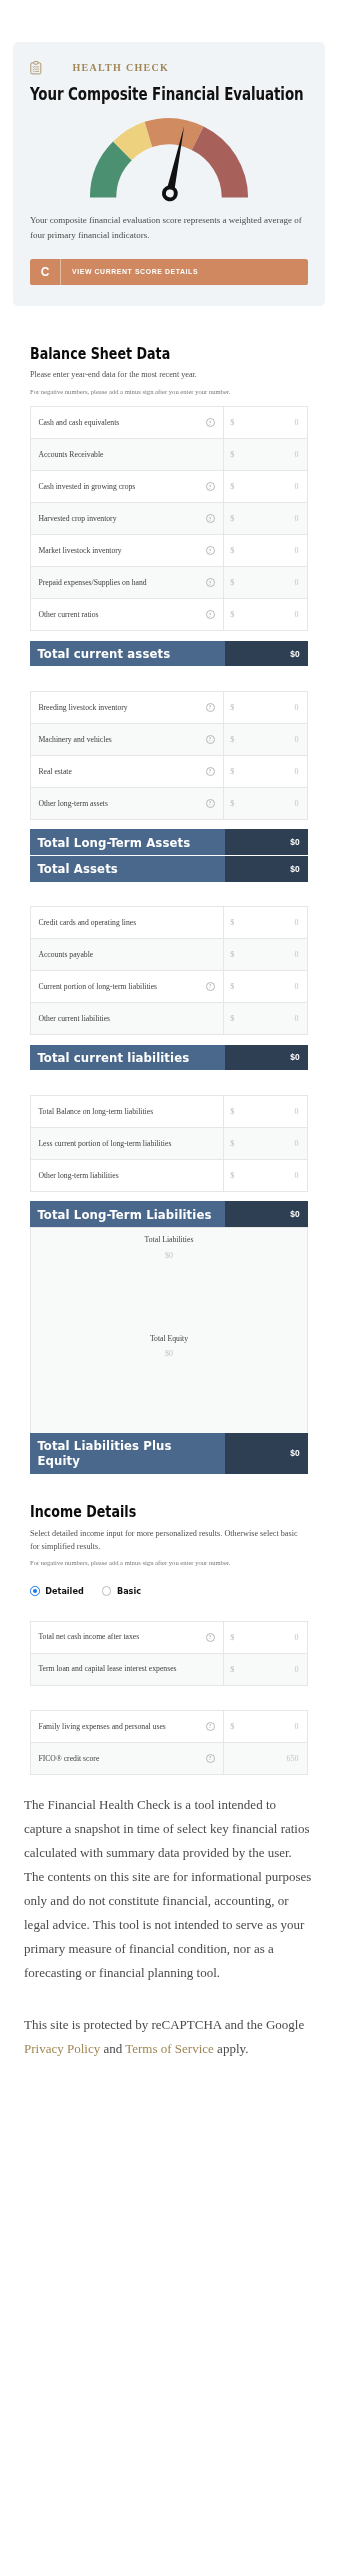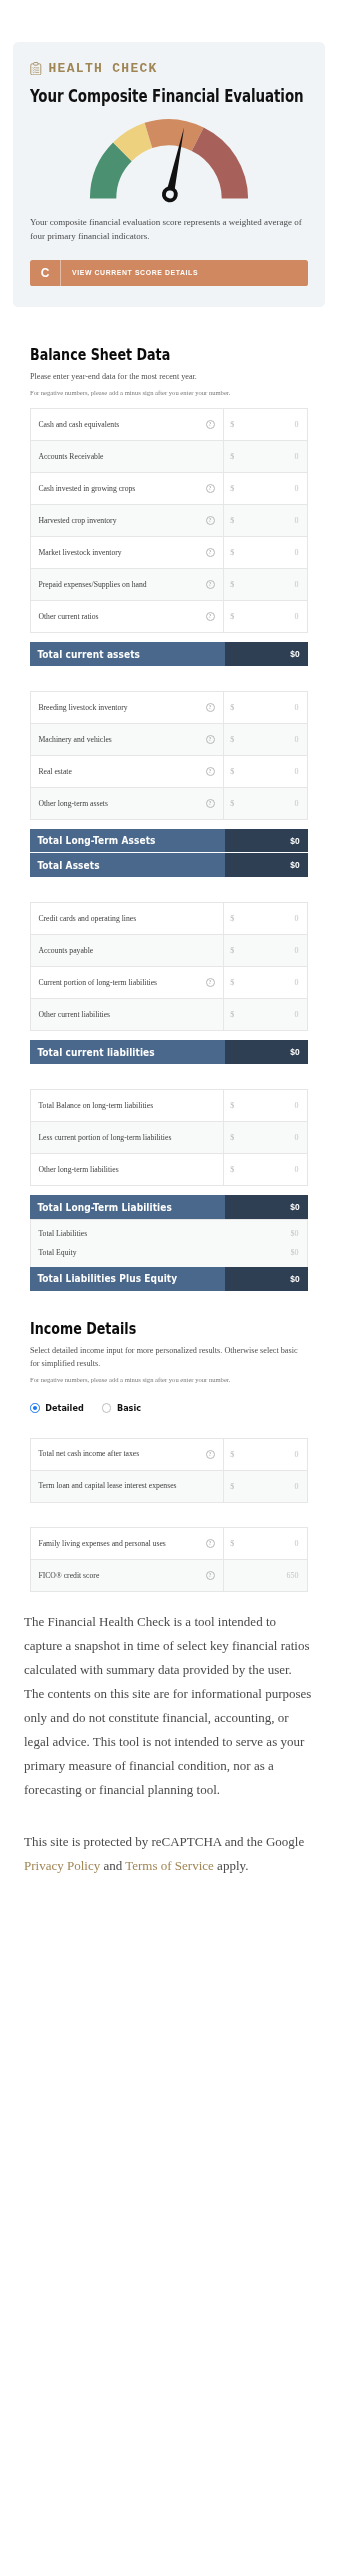--- a/index.html
+++ b/index.html
@@ -18,25 +18,26 @@
     background: #f0f4f7;
     border-radius: 5.3px;
     padding: 19px 17px 21px 17px;
   }
   .hc-eyebrow {
     display: flex; align-items: center; gap: 6.9px;
     margin-bottom: 9.5px;
   }
   .clipboard-icon { width: 11.6px; height: 13.7px; display:block; }
   .hc-eyebrow-text {
-    font-family: Liberation Mono, monospace;
-    font-weight: 700;
-    font-size: 13px;
+    font-family: Liberation Serif, serif;
+    font-weight: 700;
+    font-size: 10px;
     letter-spacing: 1.3px;
     color: #a08654;
+    margin-left: 24px;
   }
   .hc-title {
     font-family: "Liberation Sans Narrow", "DejaVu Sans Condensed", "Liberation Sans", sans-serif;
     font-weight: 700;
     font-size: 17.4px;
     line-height: 1.22;
     color: #111111;
     letter-spacing: -0.1px;
     margin-bottom: 4.2px;
     transform: scaleX(0.86);
@@ -184,41 +185,42 @@
   }
   .row-total:last-child { border-bottom: none; }
   .total-label {
     flex: 1 1 auto;
     background: #4a688c;
     color: #ffffff;
     display: flex; align-items: center;
     padding: 5.3px 7.4px;
     font-family: "Liberation Sans Narrow", "DejaVu Sans Condensed", "Liberation Sans", sans-serif;
     font-weight: 700;
-    font-size: 10px;
+    font-size: 13px;
     letter-spacing: 0.1px;
   }
   .total-value {
     flex: 0 0 83px;
     background: #2e3f54;
     color: #ffffff;
     display: flex; align-items: center; justify-content: flex-end;
     padding: 5.3px 8.4px;
     font-family: "Liberation Sans", sans-serif;
     font-weight: 700;
     font-size: 8.4px;
   }
   .totals-group { margin-top: 9.5px; }
 
   
   .row-calc {
     display: flex;
     background: #f8f9f9;
     min-height: 19px;
     align-items: center;
+    flex-direction: column;
   }
   .calc-label {
     flex: 1 1 auto;
     padding: 3.2px 7.4px;
     font-size: 7.7px;
     color: #3d3d3d;
   }
   .calc-value {
     flex: 0 0 83px;
     padding: 3.2px 8.4px;

